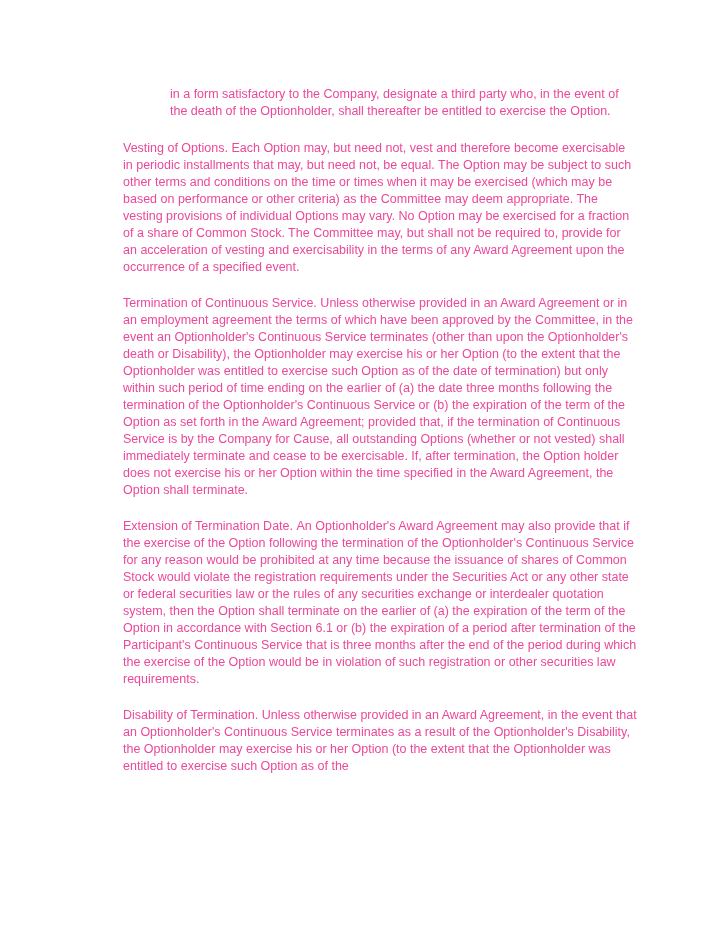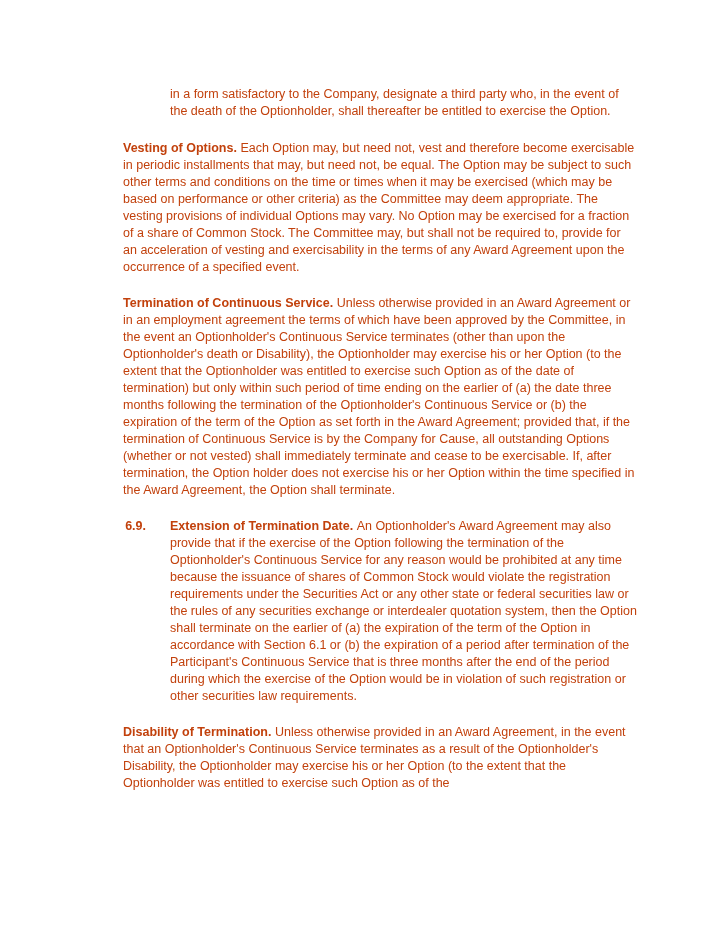--- a/index.html
+++ b/index.html
@@ -9,21 +9,21 @@
   }
   .page {
     position: relative;
     width: 720px;
     height: 932px;
     background: #ffffff;
     overflow: hidden;
     font-family: "Liberation Sans", sans-serif;
     font-size: 12.5px;
     line-height: 17px;
-    color: #c2410c;
+    color: #ec4899;
   }
   .doc {
     position: absolute;
     top: 86px;
     left: 0;
     right: 0;
   }
   .para-plain {
     margin: 0 83px 20px 170px;
     text-align: left;
@@ -36,21 +36,21 @@
   .sec-num {
     flex: 0 0 47px;
     text-align: right;
     font-weight: bold;
   }
   .sec-text {
     flex: 1;
     margin-left: 24px;
   }
   .sec-heading {
-    font-weight: bold;
+    font-weight: normal;
     margin-right: 3.5px;
   }
 </style>
 </head>
 <body>
 
 <div class="page">
   <div class="doc">
 
     <p class="para-plain">in a form satisfactory to the Company, designate a third party who, in the event of the death of the Optionholder, shall thereafter be entitled to exercise the Option.</p>
@@ -61,21 +61,20 @@
       </div>
     </div>
 
     <div class="sec-row">
       <div class="sec-text">
         <span class="sec-heading">Termination of Continuous Service.</span><span>Unless otherwise provided in an Award Agreement or in an employment agreement the terms of which have been approved by the Committee, in the event an Optionholder's Continuous Service terminates (other than upon the Optionholder's death or Disability), the Optionholder may exercise his or her Option (to the extent that the Optionholder was entitled to exercise such Option as of the date of termination) but only within such period of time ending on the earlier of (a) the date three months following the termination of the Optionholder's Continuous Service or (b) the expiration of the term of the Option as set forth in the Award Agreement; provided that, if the termination of Continuous Service is by the Company for Cause, all outstanding Options (whether or not vested) shall immediately terminate and cease to be exercisable. If, after termination, the Option holder does not exercise his or her Option within the time specified in the Award Agreement, the Option shall terminate.</span>
       </div>
     </div>
 
     <div class="sec-row">
-      <div class="sec-num">6.9.</div>
       <div class="sec-text">
         <span class="sec-heading">Extension of Termination Date.</span><span>An Optionholder's Award Agreement may also provide that if the exercise of the Option following the termination of the Optionholder's Continuous Service for any reason would be prohibited at any time because the issuance of shares of Common Stock would violate the registration requirements under the Securities Act or any other state or federal securities law or the rules of any securities exchange or interdealer quotation system, then the Option shall terminate on the earlier of (a) the expiration of the term of the Option in accordance with Section 6.1 or (b) the expiration of a period after termination of the Participant's Continuous Service that is three months after the end of the period during which the exercise of the Option would be in violation of such registration or other securities law requirements.</span>
       </div>
     </div>
 
     <div class="sec-row">
       <div class="sec-text">
         <span class="sec-heading">Disability of Termination.</span><span>Unless otherwise provided in an Award Agreement, in the event that an Optionholder's Continuous Service terminates as a result of the Optionholder's Disability, the Optionholder may exercise his or her Option (to the extent that the Optionholder was entitled to exercise such Option as of the</span>
       </div>
     </div>

